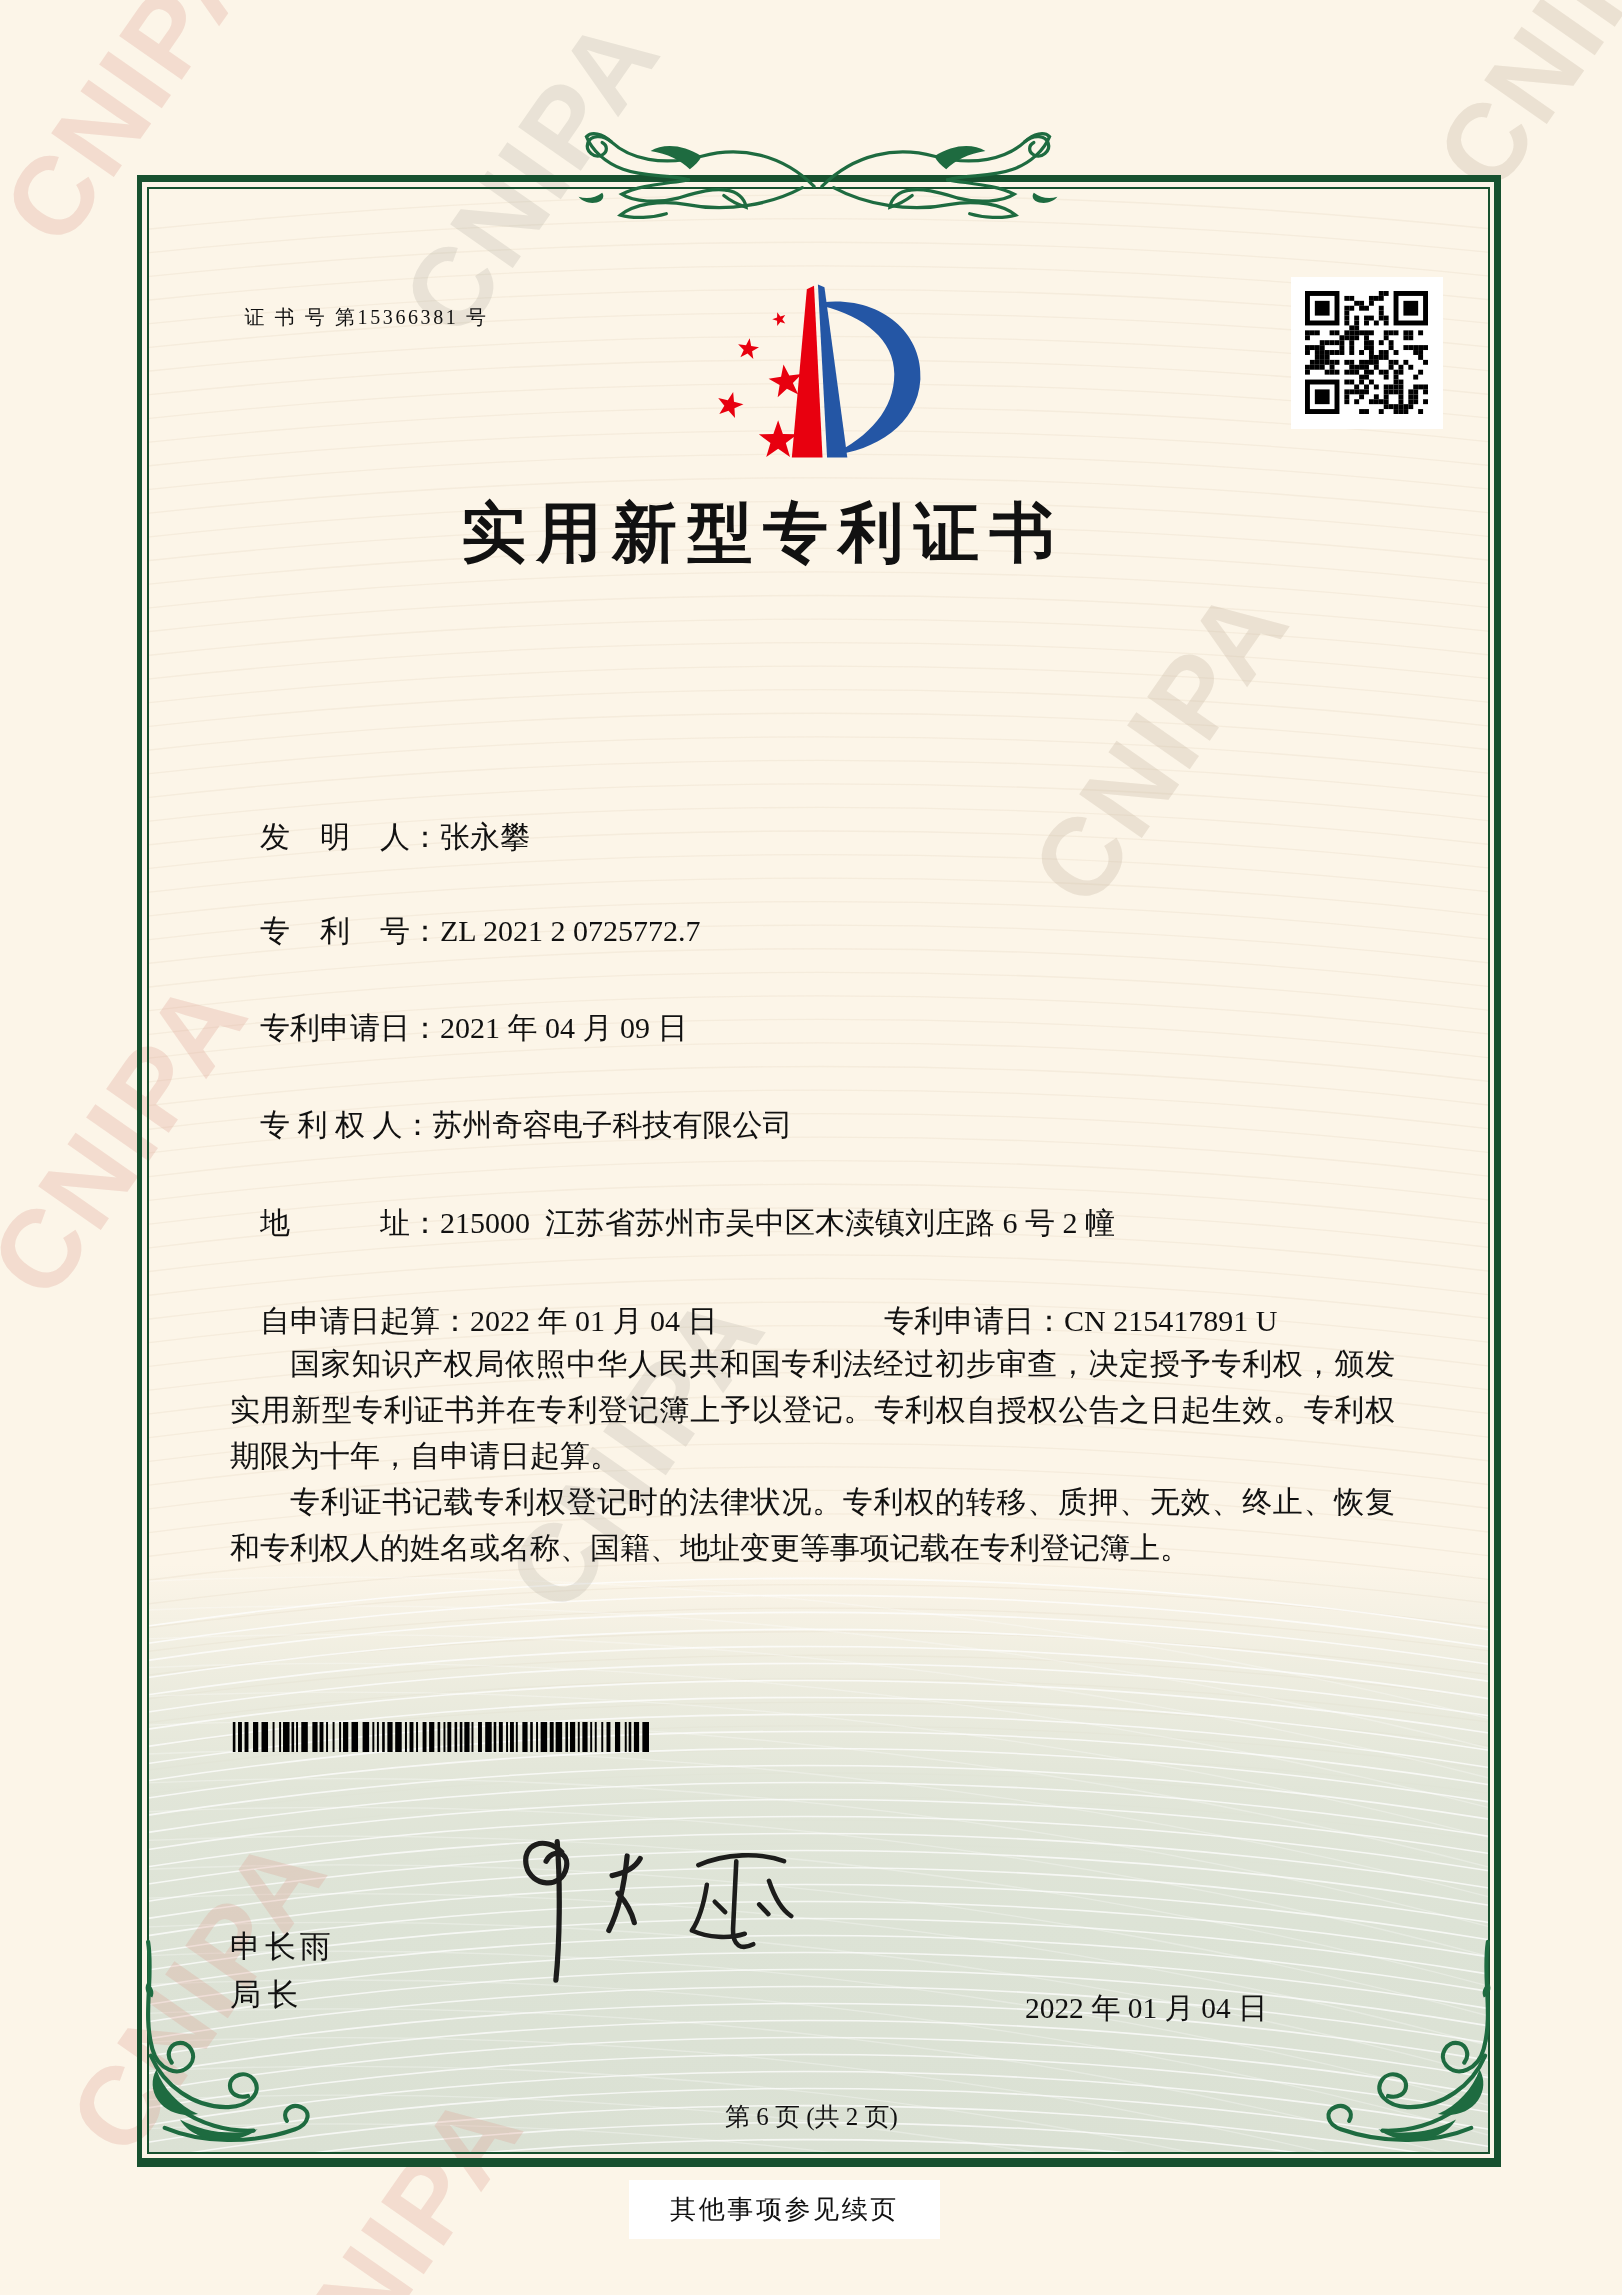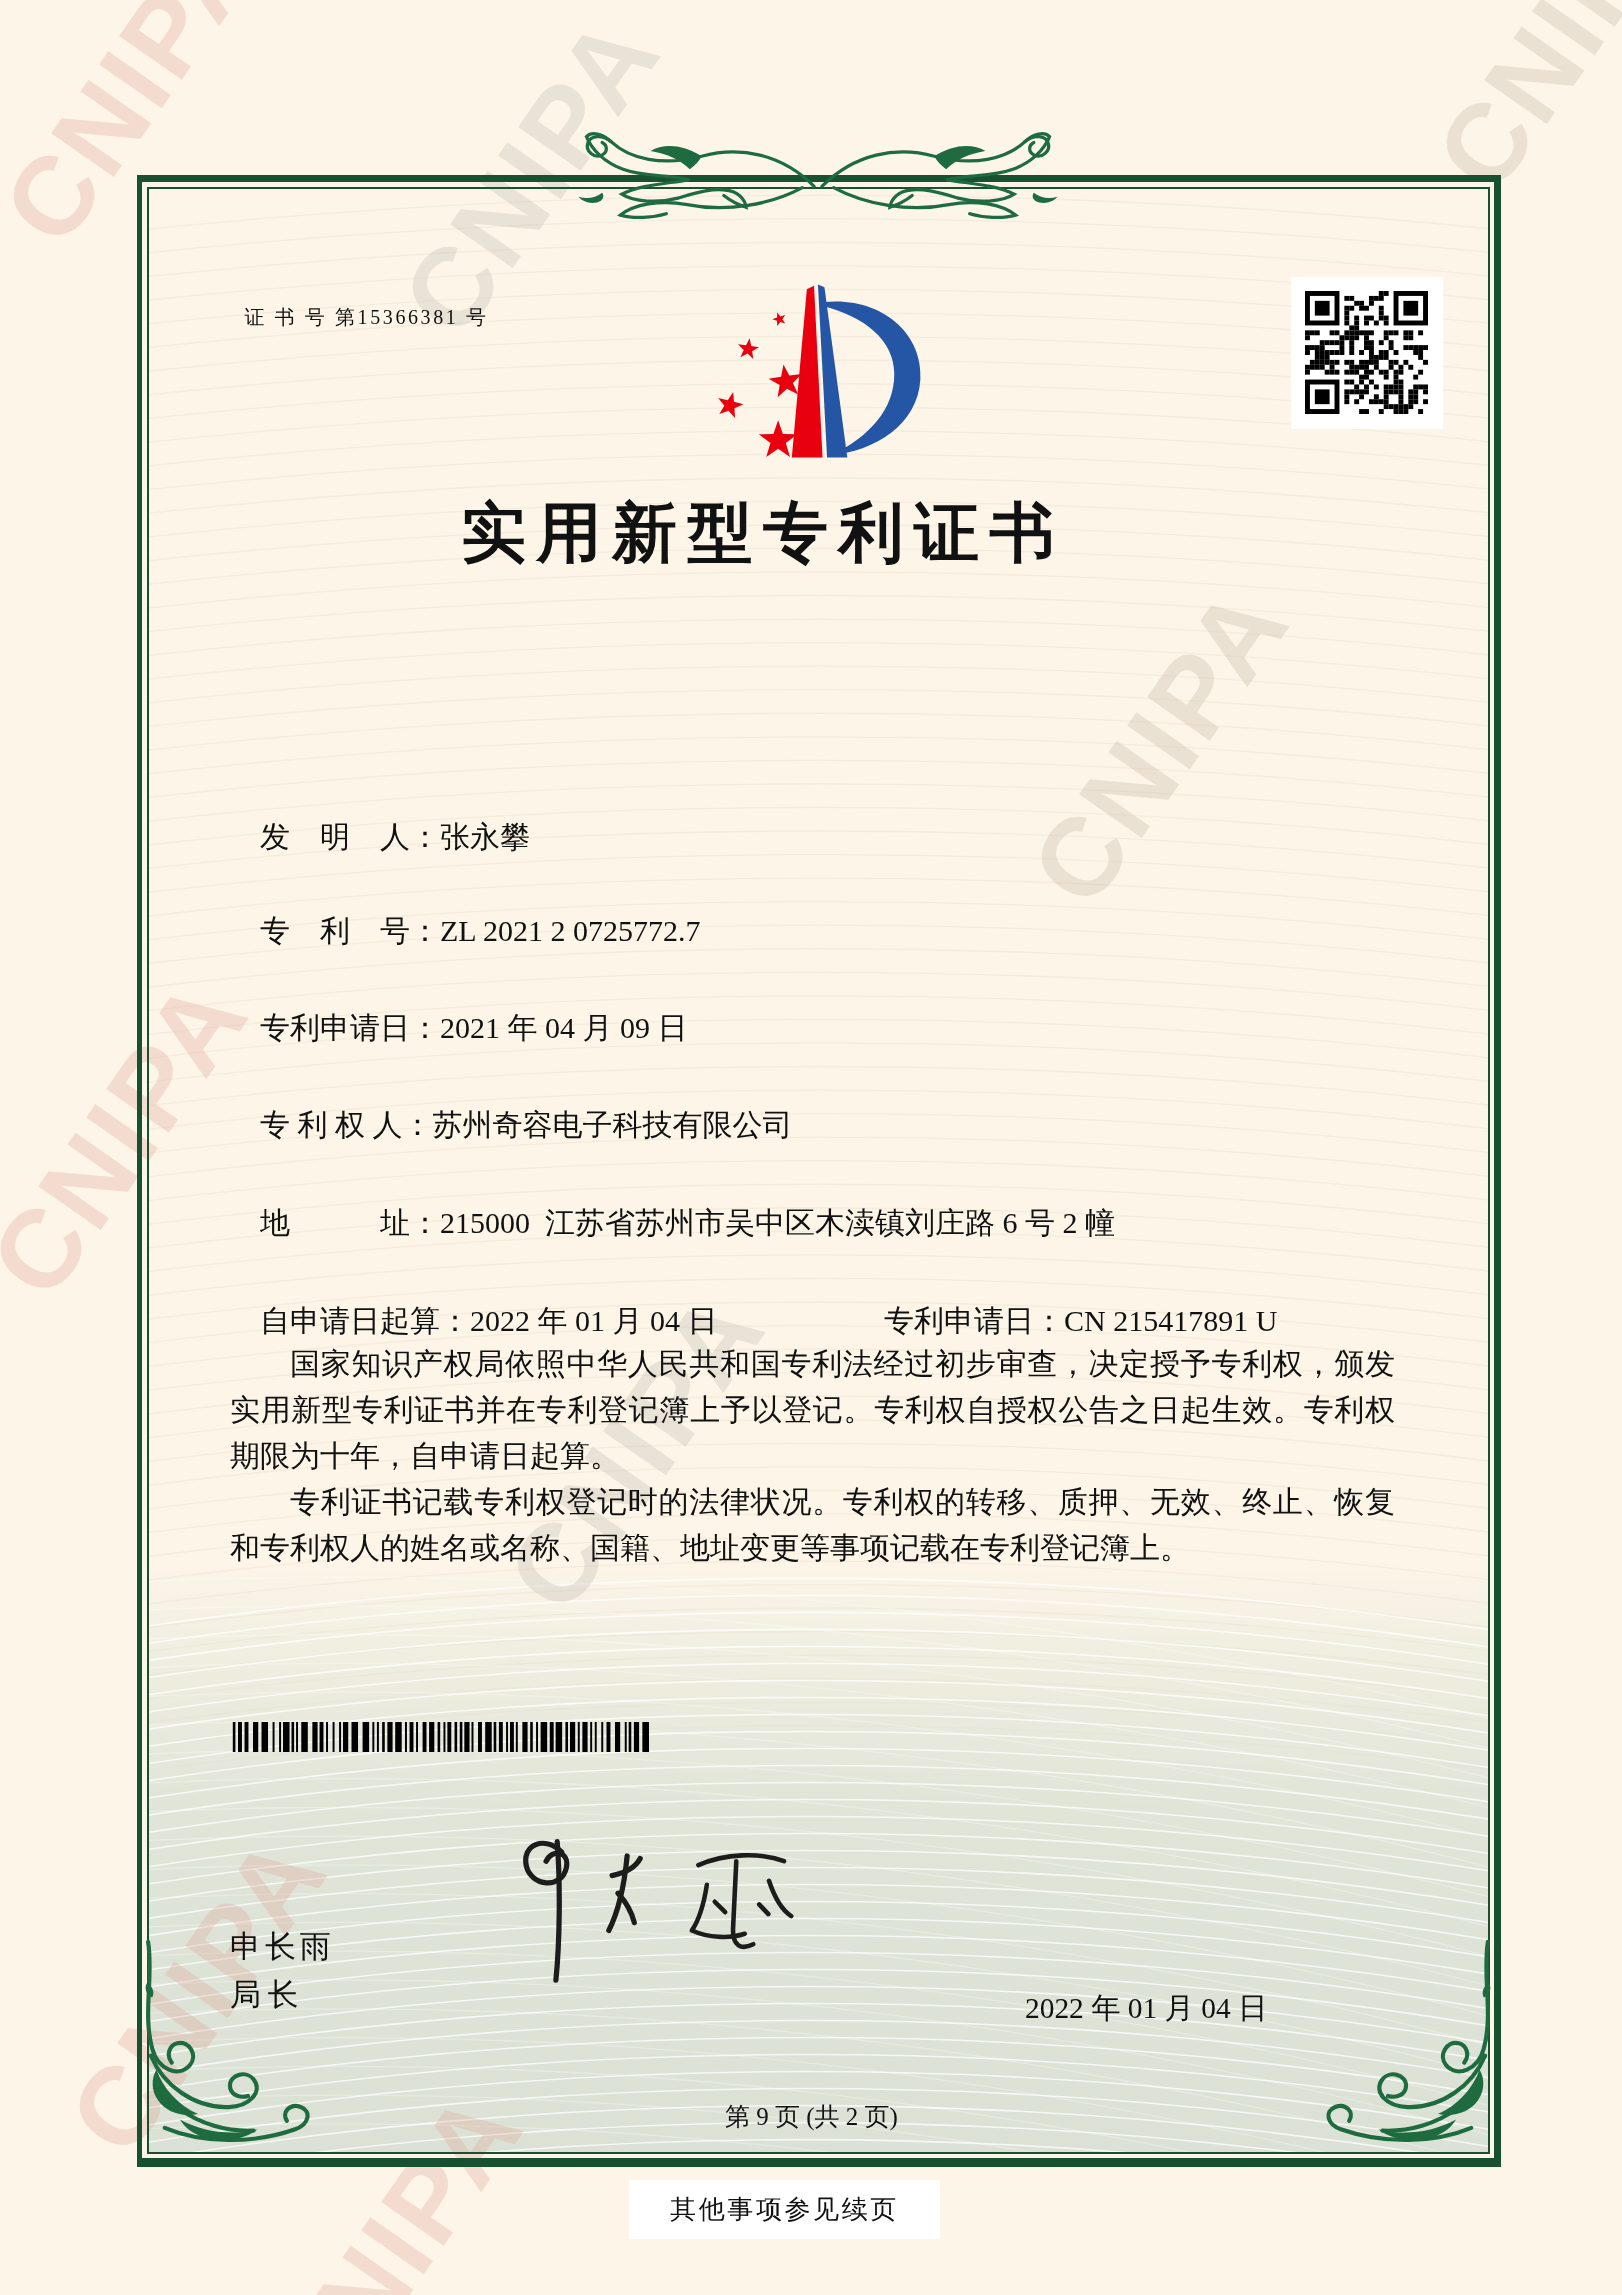--- a/index.html
+++ b/index.html
@@ -636,18 +636,18 @@
       <path d="M363,46 L358,150 C357,176 371,182 389,173"></path>
       <path d="M318,82 C313,114 306,136 295,152 C320,163 352,165 376,157"></path>
       <path d="M413,76 C422,103 433,121 447,130"></path>
       <path d="M330,108 L346,124"></path>
       <path d="M398,112 L412,127"></path>
     </g>
   </svg>
 
   <div class="abs issue-date">2022 年 01 月 04 日</div>
 
-  <div class="abs page-info">第 9 页 (共 2 页)</div>
+  <div class="abs page-info">第 6 页 (共 2 页)</div>
 
   <div class="abs cont-box">其他事项参见续页</div>
 
 </div>
 
 
 </body></html>

